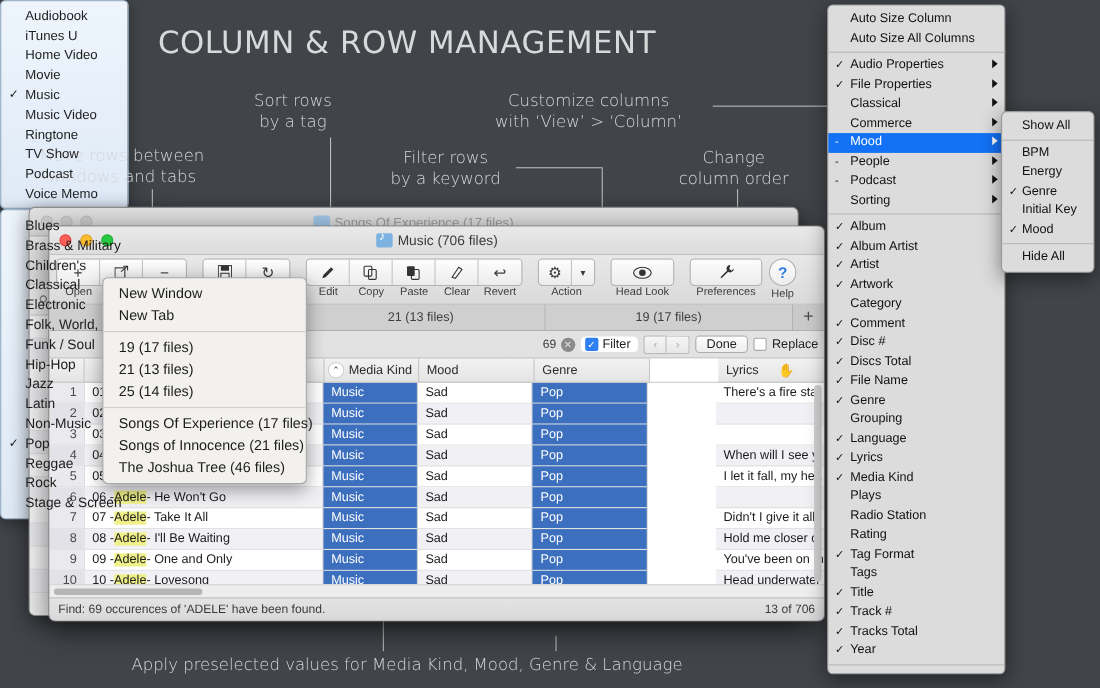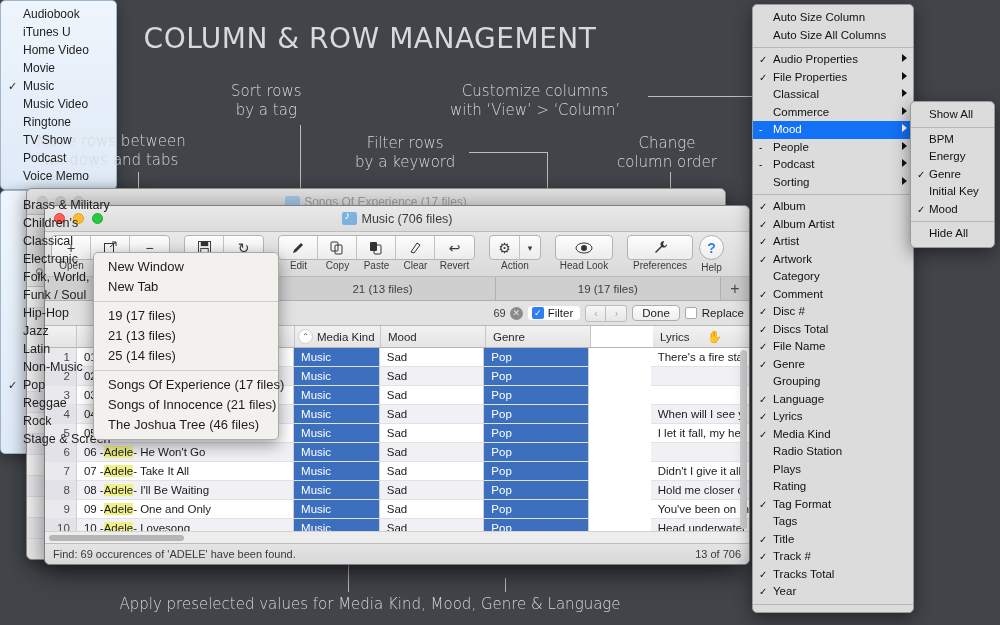--- a/index.html
+++ b/index.html
@@ -600,20 +600,21 @@
     <div class="pi"><span class="tick"></span>Movie</div>
     <div class="pi"><span class="tick">✓</span>Music</div>
     <div class="pi"><span class="tick"></span>Music Video</div>
     <div class="pi"><span class="tick"></span>Ringtone</div>
     <div class="pi"><span class="tick"></span>TV Show</div>
     <div class="pi"><span class="tick"></span>Podcast</div>
     <div class="pi"><span class="tick"></span>Voice Memo</div>
   </div>
 
 <div id="genre-popup">
+    <div class="pi"><span class="tick"></span>Blues</div>
     <div class="pi"><span class="tick"></span>Brass &amp; Military</div>
     <div class="pi"><span class="tick"></span>Children's</div>
     <div class="pi"><span class="tick"></span>Classical</div>
     <div class="pi"><span class="tick"></span>Electronic</div>
     <div class="pi"><span class="tick"></span>Folk, World, &amp; Country</div>
     <div class="pi"><span class="tick"></span>Funk / Soul</div>
     <div class="pi"><span class="tick"></span>Hip-Hop</div>
     <div class="pi"><span class="tick"></span>Jazz</div>
     <div class="pi"><span class="tick"></span>Latin</div>
     <div class="pi"><span class="tick"></span>Non-Music</div>
@@ -643,22 +644,22 @@
     <div class="mi"><span class="tick"></span>Category</div>
     <div class="mi"><span class="tick">✓</span>Comment</div>
     <div class="mi"><span class="tick">✓</span>Disc #</div>
     <div class="mi"><span class="tick">✓</span>Discs Total</div>
     <div class="mi"><span class="tick">✓</span>File Name</div>
     <div class="mi"><span class="tick">✓</span>Genre</div>
     <div class="mi"><span class="tick"></span>Grouping</div>
     <div class="mi"><span class="tick">✓</span>Language</div>
     <div class="mi"><span class="tick">✓</span>Lyrics</div>
     <div class="mi"><span class="tick">✓</span>Media Kind</div>
+    <div class="mi"><span class="tick"></span>Plays</div>
     <div class="mi"><span class="tick"></span>Radio Station</div>
-    <div class="mi"><span class="tick"></span>Plays</div>
     <div class="mi"><span class="tick"></span>Rating</div>
     <div class="mi"><span class="tick">✓</span>Tag Format</div>
     <div class="mi"><span class="tick"></span>Tags</div>
     <div class="mi"><span class="tick">✓</span>Title</div>
     <div class="mi"><span class="tick">✓</span>Track #</div>
     <div class="mi"><span class="tick">✓</span>Tracks Total</div>
     <div class="mi"><span class="tick">✓</span>Year</div>
     <div class="msep"></div>
   </div>
 

